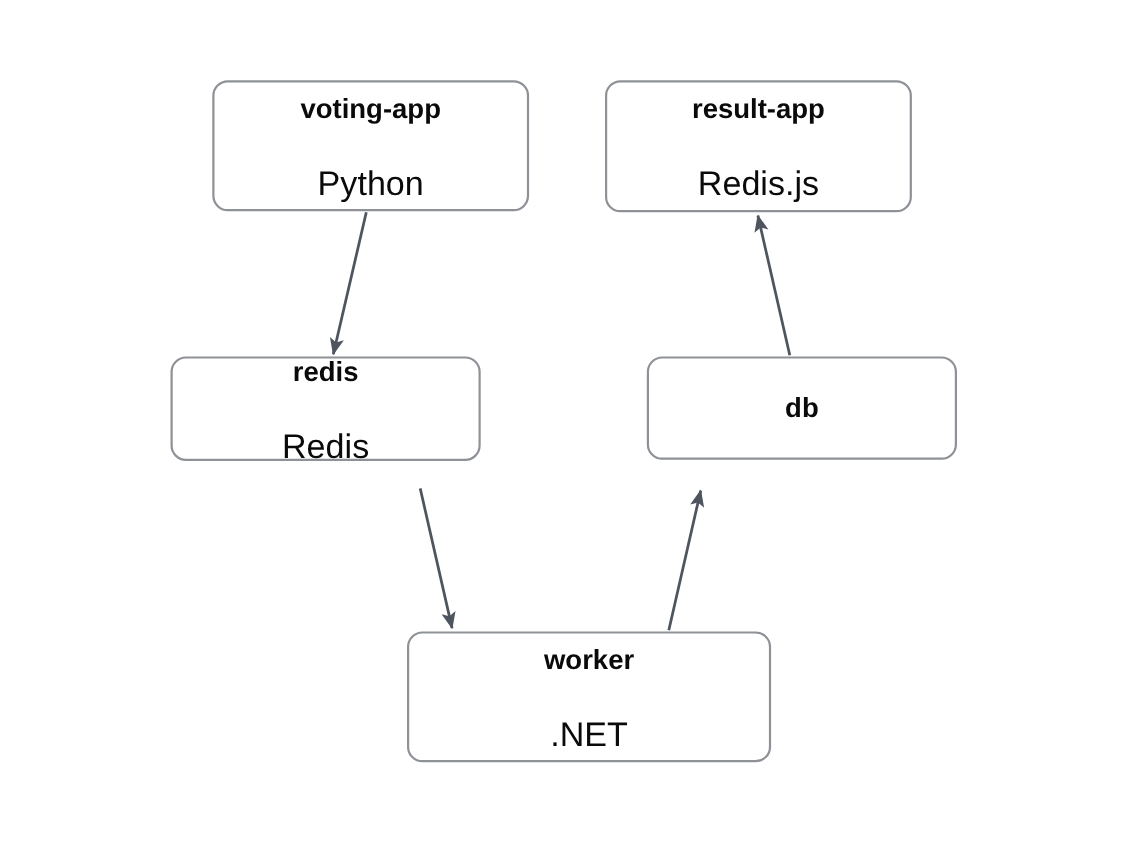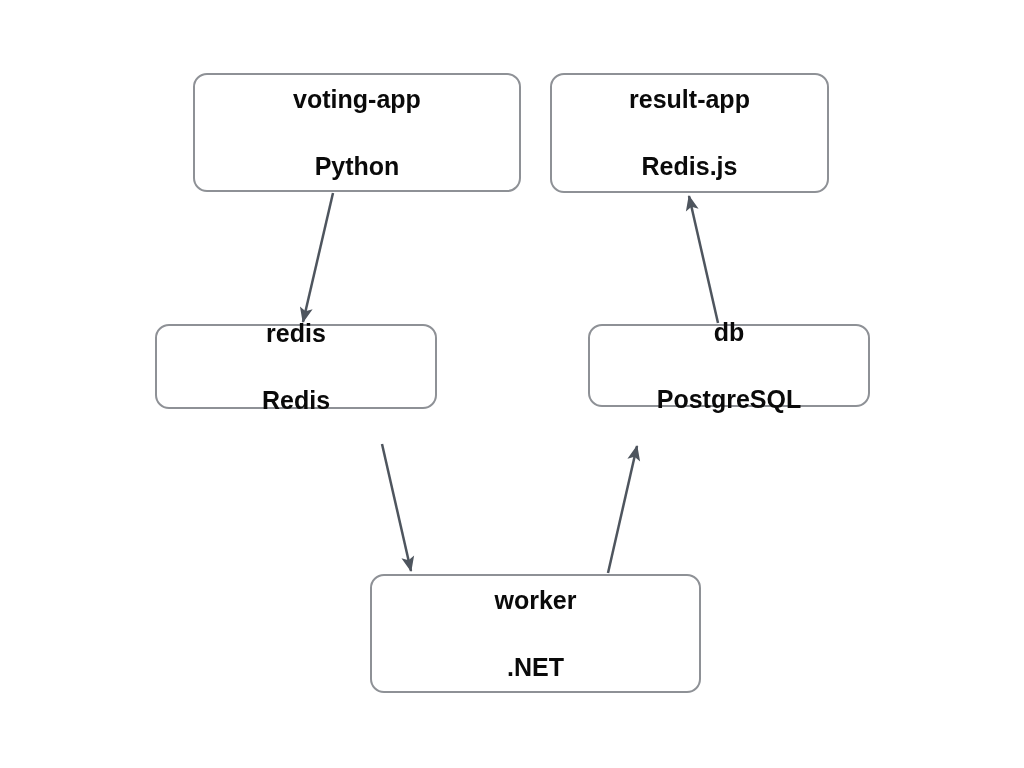--- a/index.html
+++ b/index.html
@@ -47,31 +47,31 @@
     justify-content: center;
     text-align: center;
   }
   .node-title {
     font-size: 25px;
     font-weight: bold;
     color: var(--title-color);
     line-height: 35px;
   }
   .node-subtitle {
-    font-size: 25px;
-    font-weight: bold;
+    font-size: 31px;
+    font-weight: normal;
     color: var(--title-color);
     line-height: 35px;
     margin-top: 32px;
   }
   
-  #node-voting-app { left: 193px; top: 73px;  width: 328px; height: 119px; }
+  #node-voting-app { left: 193px; top: 73px;  width: 288px; height: 119px; }
   #node-result-app { left: 550px; top: 73px;  width: 279px; height: 120px; justify-content: center; }
-  #node-redis      { left: 155px; top: 324px; width: 282px; height: 85px; }
-  #node-db         { left: 588px; top: 324px; width: 282px; height: 83px; }
+  #node-redis      { left: 155px; top: 324px; width: 282px; height: 95px; }
+  #node-db         { left: 588px; top: 324px; width: 282px; height: 94px; }
   #node-worker     { left: 370px; top: 574px; width: 331px; height: 119px; }
 </style>
 </head>
 <body>
 
 <div class="canvas">
 
   <svg class="edges-layer" width="1024" height="768" viewBox="0 0 1024 768" xmlns="http://www.w3.org/2000/svg">
     <defs>
       <marker id="arrowhead" markerUnits="userSpaceOnUse" markerWidth="17" markerHeight="14" refX="15" refY="7" orient="auto">
@@ -94,21 +94,20 @@
     <div class="node-subtitle">Redis.js</div>
   </div>
 
   <div class="node" id="node-redis">
     <div class="node-title">redis</div>
     <div class="node-subtitle">Redis</div>
   </div>
 
   <div class="node" id="node-db">
     <div class="node-title">db</div>
-    <div class="node-subtitle">PostgreSQL</div>
   </div>
 
   <div class="node" id="node-worker">
     <div class="node-title">worker</div>
     <div class="node-subtitle">.NET</div>
   </div>
 
 </div>
 
 </body></html>

